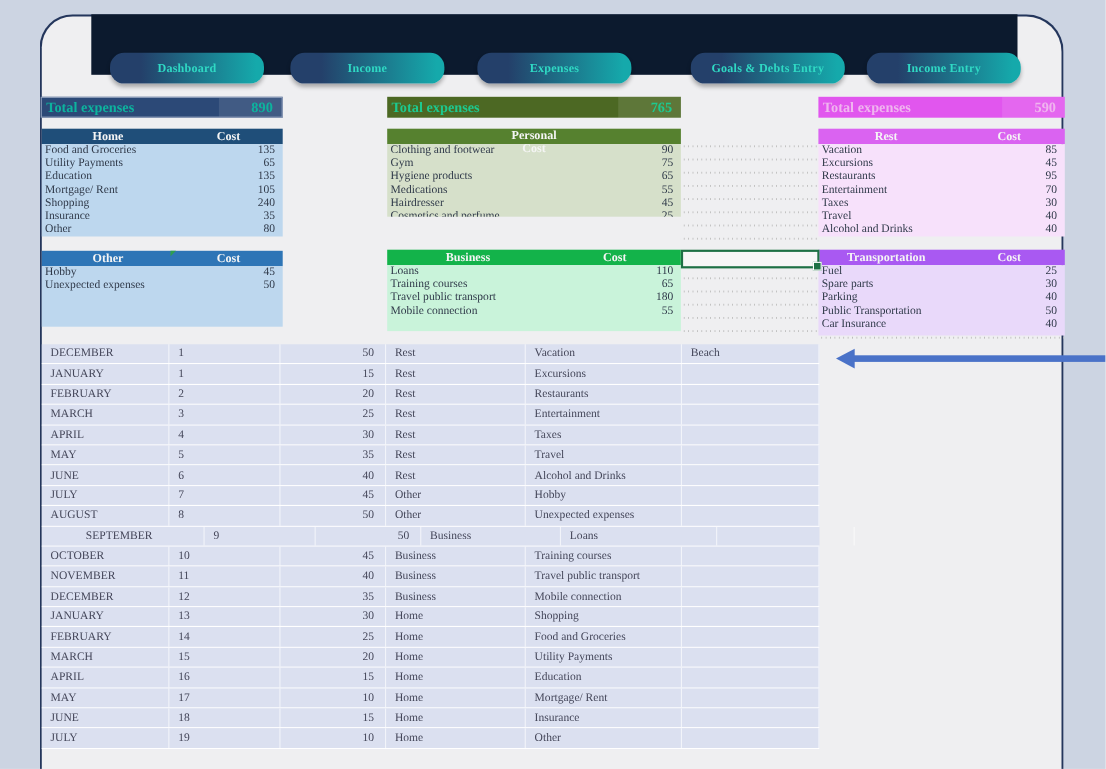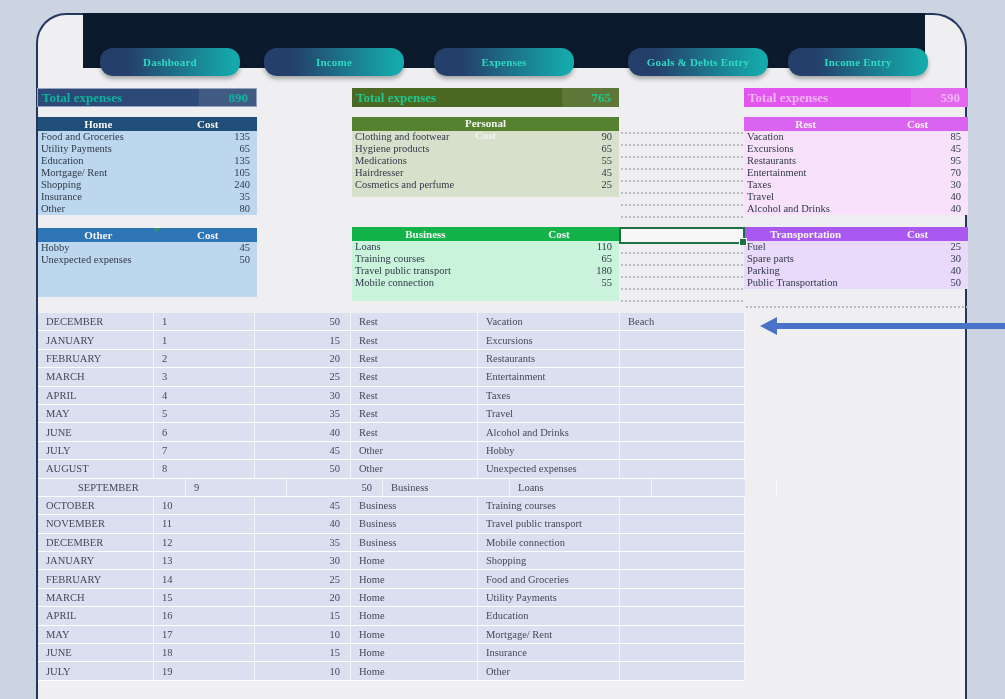--- a/index.html
+++ b/index.html
@@ -53,21 +53,21 @@
   [data-ct="home"] .ct-body{height:84px}
   [data-ct="other"]{left:38px;top:228px;width:219px}
   [data-ct="other"] .ct-body{height:55px}
   [data-ct="personal"]{left:352px;top:117px;width:267px}
   [data-ct="personal"] .ct-body{height:66px}
   [data-ct="business"]{left:352px;top:227px;width:267px}
   [data-ct="business"] .ct-body{height:60px}
   [data-ct="rest"]{left:744px;top:117px;width:224px}
   [data-ct="rest"] .ct-body{height:84px}
   [data-ct="transportation"]{left:744px;top:227px;width:224px}
-  [data-ct="transportation"] .ct-body{height:48px}
+  [data-ct="transportation"] .ct-body{height:64px}
   
   .note-tri{position:absolute;left:155px;top:228px;width:0;height:0;z-index:5;
     border-top:5px solid #2e9e4f;border-right:5px solid transparent;}
   
   .dots{position:absolute;z-index:1;
     background-image:radial-gradient(circle,#bcbcbc .8px,transparent .9px);
     background-size:4px 12px;background-position:1px 9px;}
   .dots-mid{left:619px;top:130px;width:126px;height:180px;}
   .dots-right{left:744px;top:304px;width:224px;height:12px;}
   
@@ -212,20 +212,24 @@
         <span class="t">Personal</span>
         <span class="c">Cost</span>
       </div>
       <div class="ct-body" style="background-color: rgb(214, 224, 202);">
 
           <div class="ct-row">
             <span>Clothing and footwear</span>
             <span>90</span>
           </div>
 
+          <div class="ct-row">
+            <span>Gym</span>
+            <span>75</span>
+          </div>
 
           <div class="ct-row">
             <span>Hygiene products</span>
             <span>65</span>
           </div>
 
           <div class="ct-row">
             <span>Medications</span>
             <span>55</span>
           </div>

